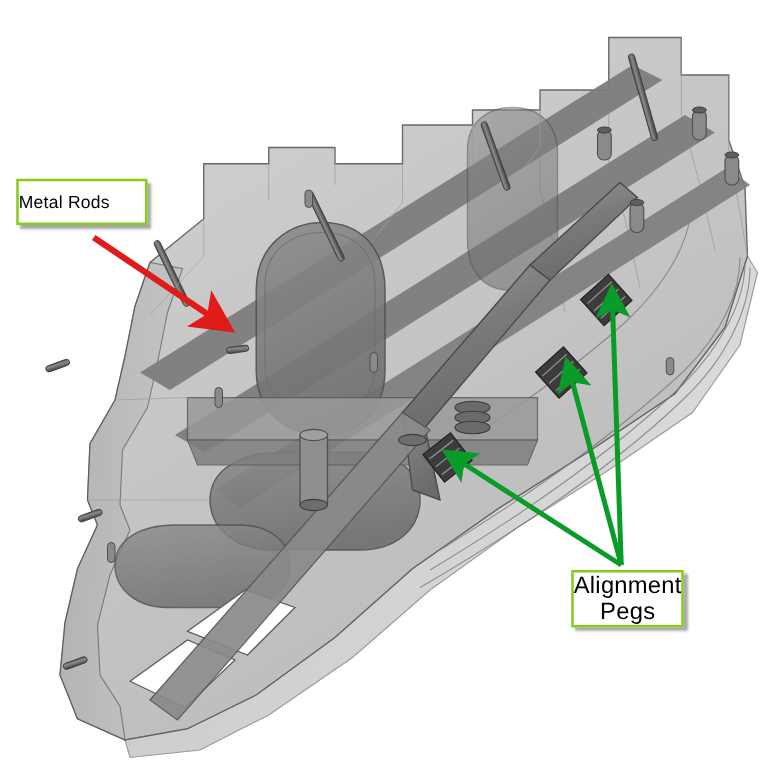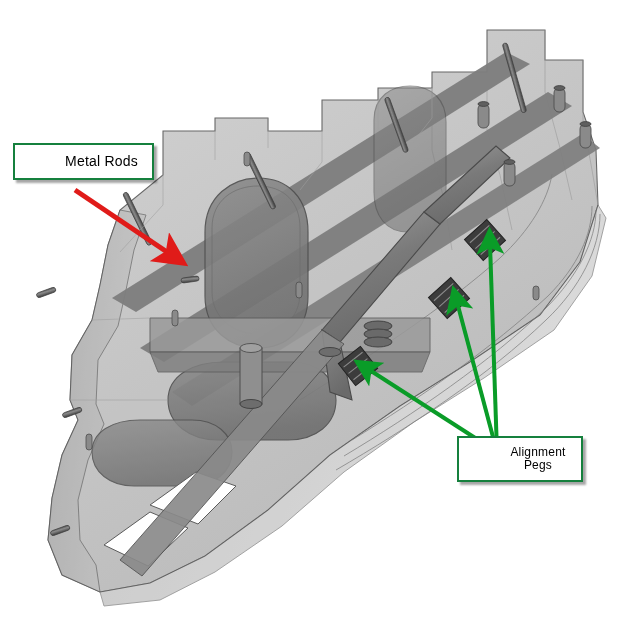--- a/index.html
+++ b/index.html
@@ -20,45 +20,44 @@
   #cad-svg {
     position: absolute;
     left: 0;
     top: 0;
     width: 619px;
     height: 625px;
   }
   .callout-box {
     position: absolute;
     background: #ffffff;
-    border: 2px solid #15803d;
+    border: 2px solid #84cc16;
     box-shadow: 3px 3px 2px rgba(0,0,0,0.35);
     display: flex;
     align-items: center;
-    justify-content: center;
+    justify-content: flex-start;
     text-align: center;
     color: #000000;
     line-height: 1.12;
     letter-spacing: 0.2px;
     z-index: 20;
-    padding-left: 36px;
   }
   #callout-metal-rods {
     left: 13px;
     top: 143px;
     width: 101px;
     height: 33px;
     font-size: 14px;
   }
   #callout-alignment-pegs {
     left: 457px;
-    top: 436px;
+    top: 456px;
     width: 86px;
     height: 42px;
-    font-size: 12px;
+    font-size: 19px;
   }
   .callout-text {
     white-space: pre-line;
     display: block;
   }
 </style>
 </head>
 <body>
 
 <div id="stage">

